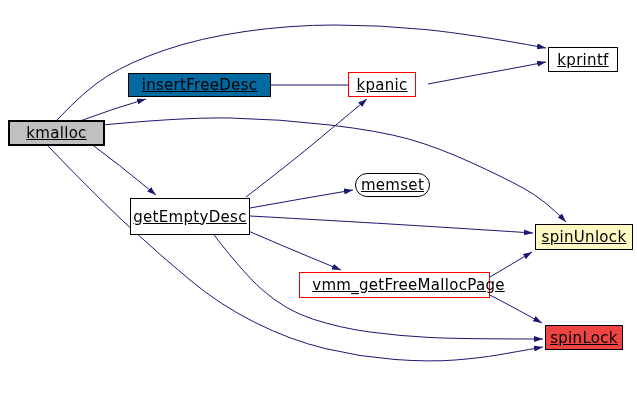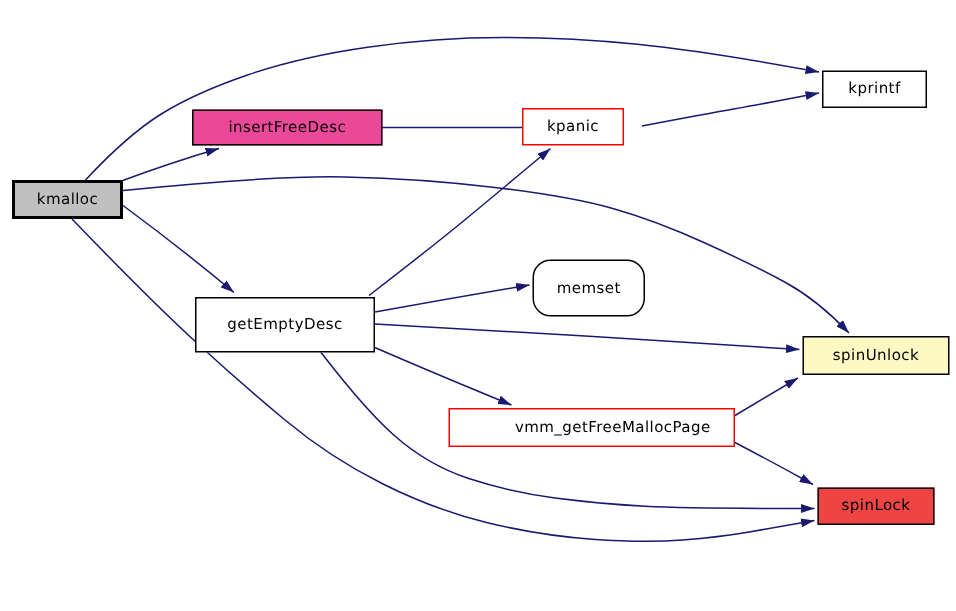--- a/index.html
+++ b/index.html
@@ -23,25 +23,26 @@
     height: 407px;
   }
   .node {
     position: absolute;
     box-sizing: border-box;
     display: flex;
     align-items: center;
     justify-content: center;
     background: #ffffff;
     border: 1px solid #000000;
-    font-size: 10px;
+    font-size: 15px;
     color: #000000;
     white-space: nowrap;
     cursor: pointer;
     letter-spacing: 0.3px;
+    text-decoration: underline;
   }
   .node.root {
     border-width: 2px;
   }
 </style>
 </head>
 <body>
 
 <div class="canvas">
   <svg class="edges-layer" viewBox="0 0 637 407" xmlns="http://www.w3.org/2000/svg">
@@ -59,23 +60,23 @@
       <path d="M 428 84 Q 470 76 490 72.5 Q 510 69 546 62" fill="none" stroke="#191970" stroke-width="1" marker-end="url(#arrow)"></path>
       <path d="M 246 197 Q 290 163 310 146.5 Q 330 130 367 99" fill="none" stroke="#191970" stroke-width="1" marker-end="url(#arrow)"></path>
       <path d="M 250 208 Q 300 199 353 190" fill="none" stroke="#191970" stroke-width="1" marker-end="url(#arrow)"></path>
       <path d="M 250 216 Q 340 221 390 224 Q 440 227 533 233" fill="none" stroke="#191970" stroke-width="1" marker-end="url(#arrow)"></path>
       <path d="M 230 223 Q 280 245 341 270" fill="none" stroke="#191970" stroke-width="1" marker-end="url(#arrow)"></path>
       <path d="M 205 223 Q 240 270 262.5 290 Q 285 310 312.5 319 Q 340 328 370 332 Q 400 336 430 337.5 Q 460 339 543 339" fill="none" stroke="#191970" stroke-width="1" marker-end="url(#arrow)"></path>
       <path d="M 490 277 Q 512 264 532 252" fill="none" stroke="#191970" stroke-width="1" marker-end="url(#arrow)"></path>
       <path d="M 488 294 Q 515 308 542 323" fill="none" stroke="#191970" stroke-width="1" marker-end="url(#arrow)"></path>
     </svg>
   <div id="nodes-layer">
-      <div class="node root" style="left: 8px; top: 120px; width: 74px; height: 26px; background: rgb(192, 192, 192); border-color: rgb(0, 0, 0);">kmalloc</div>
-      <div class="node" style="left: 128px; top: 73px; width: 127px; height: 24px; background: #ec4899; border-color: rgb(0, 0, 0);">insertFreeDesc</div>
+      <div class="node root" style="left: 8px; top: 120px; width: 97px; height: 26px; background: rgb(192, 192, 192); border-color: rgb(0, 0, 0);">kmalloc</div>
+      <div class="node" style="left: 128px; top: 73px; width: 143px; height: 24px; background: #0369a1; border-color: rgb(0, 0, 0);">insertFreeDesc</div>
       <div class="node" style="left: 348px; top: 72px; width: 68px; height: 25px; background: rgb(255, 255, 255); border-color: rgb(255, 0, 0);">kpanic</div>
       <div class="node" style="left: 548px; top: 47px; width: 70px; height: 25px; background: rgb(255, 255, 255); border-color: rgb(0, 0, 0);">kprintf</div>
       <div class="node" style="left: 130px; top: 198px; width: 120px; height: 37px; background: rgb(255, 255, 255); border-color: rgb(0, 0, 0);">getEmptyDesc</div>
-      <div class="node" style="left: 355px; top: 173px; width: 75px; height: 38px; background: rgb(255, 255, 255); border-color: rgb(0, 0, 0); border-radius: 12px;">memset</div>
+      <div class="node" style="left: 355px; top: 173px; width: 75px; height: 24px; background: rgb(255, 255, 255); border-color: rgb(0, 0, 0); border-radius: 12px;">memset</div>
       <div class="node" style="left: 535px; top: 224px; width: 98px; height: 26px; background: #fef9c3; border-color: rgb(0, 0, 0);">spinUnlock</div>
       <div class="node" style="left: 299px; top: 272px; width: 191px; height: 26px; background: rgb(255, 255, 255); border-color: rgb(255, 0, 0); padding-left: 28px;">vmm_getFreeMallocPage</div>
       <div class="node" style="left: 545px; top: 325px; width: 78px; height: 25px; background: #ef4444; border-color: rgb(0, 0, 0);">spinLock</div>
     </div>
 </div>
 
 </body></html>

